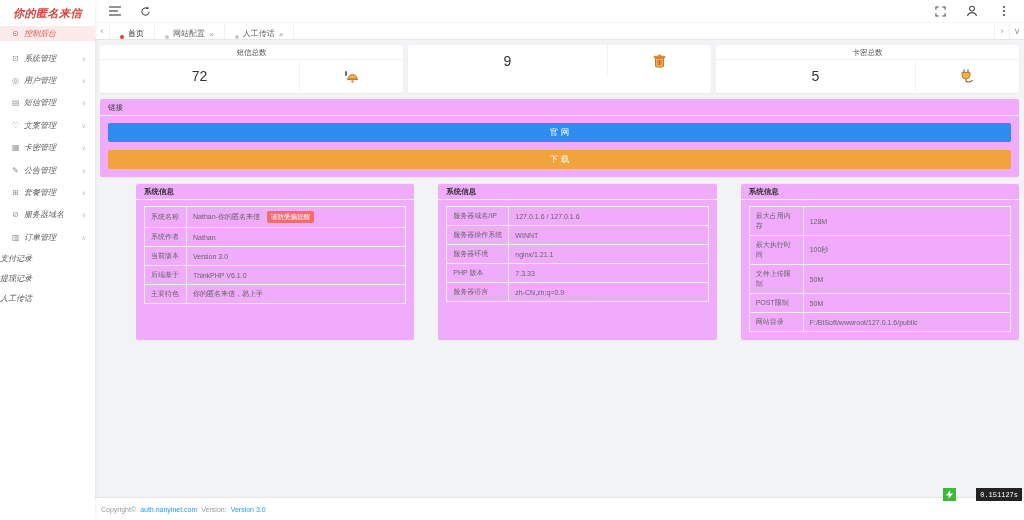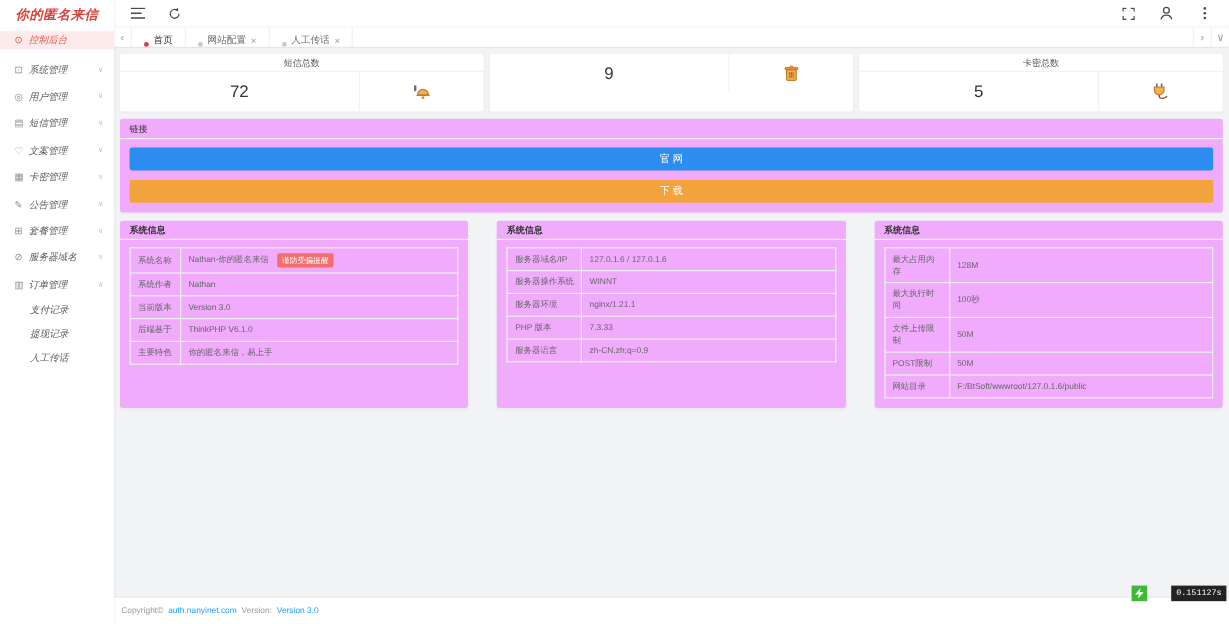--- a/index.html
+++ b/index.html
@@ -11,21 +11,21 @@
   .sidebar { position: absolute; left: 0; top: 0; width: 95px; height: 520px; background: #fff;
              box-shadow: 1px 0 3px rgba(0,0,0,.06); z-index: 5; font-style: italic; }
   .sidebar-title { height: 26px; line-height: 26px; text-align: center; color: #d8453d;
                    font-weight: bold; font-size: 11px; letter-spacing: .5px; }
   .menu-item { height: 22.4px; display: flex; align-items: center; padding: 0 9px 0 12px;
                color: #595959; font-size: 8px; cursor: pointer; }
   .menu-item.active { height: 15px; background: #fcebea; color: #e25a50; margin-bottom: 6px; }
   .menu-item .mi { width: 12px; color: #8f8f8f; font-size: 8px; }
   .menu-item.active .mi { color: #e25a50; }
   .menu-item .chev { margin-left: auto; color: #bdbdbd; font-size: 6px; }
-  .sub-item { height: 20px; line-height: 20px; padding-left: 25px; font-size: 8px; color: #595959; cursor: pointer; }
+  .sub-item { height: 20px; line-height: 20px; font-size: 8px; color: #595959; cursor: pointer; }
 
   
   .main { position: absolute; left: 95px; top: 0; right: 0; bottom: 0; }
 
   .topbar { height: 22px; background: #fff; display: flex; align-items: center; padding: 0 12px; }
   .topbar .ticon { display: inline-flex; align-items: center; justify-content: center;
                    width: 16px; height: 16px; margin-right: 14px; cursor: pointer; }
   .topbar .spacer { flex: 1; }
   .topbar .ticon.right { margin-right: 0; margin-left: 16px; }
 
@@ -60,21 +60,21 @@
   .card-header { height: 17px; line-height: 17px; padding: 0 8px; font-size: 7.5px; color: #333;
                  border-bottom: 1px solid #f2f2f2; }
   .links-card { margin-bottom: 7px; }
   .links-body { padding: 7px 8px 8px; }
   .btn { display: block; width: 100%; height: 19px; line-height: 19px; text-align: center;
          color: #fff; font-size: 8.5px; border: none; border-radius: 2px; cursor: pointer; }
   .btn-blue { background: #2d8cf0; margin-bottom: 8px; }
   .btn-orange { background: #f2a33c; }
 
   
-  .panels-row { display: flex; gap: 24px; }
+  .panels-row { display: flex; gap: 24px; margin-left: 36px; }
   .panel { flex: 1; }
   .panel .card-header { font-weight: bold; height: 16px; line-height: 16px; }
   .panel-body { padding: 6px 8px 8px; }
   table.info { width: 100%; border-collapse: collapse; font-size: 7px; color: #666; }
   table.info td { border: 1px solid #ededed; padding: 4px 6px; }
   .p1 td.lab { width: 42px; }
   .p2 td.lab { width: 62px; }
   .p3 td.lab { width: 54px; }
   .badge { display: inline-block; background: #f56c6c; color: #fff; border-radius: 2px;
            padding: 1.5px 4px; margin-left: 7px; font-size: 6.5px; }

